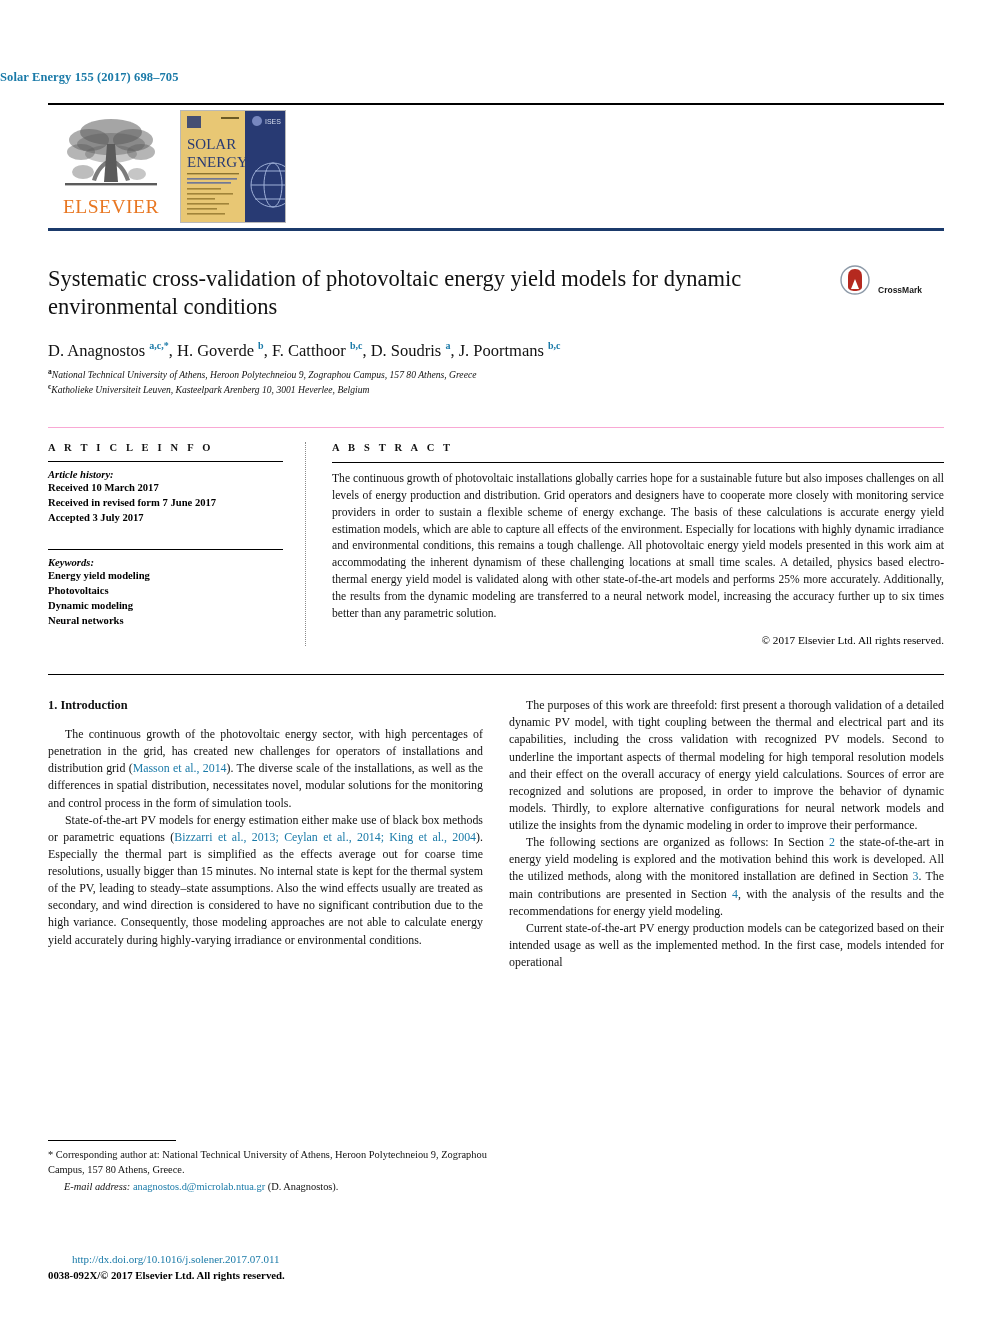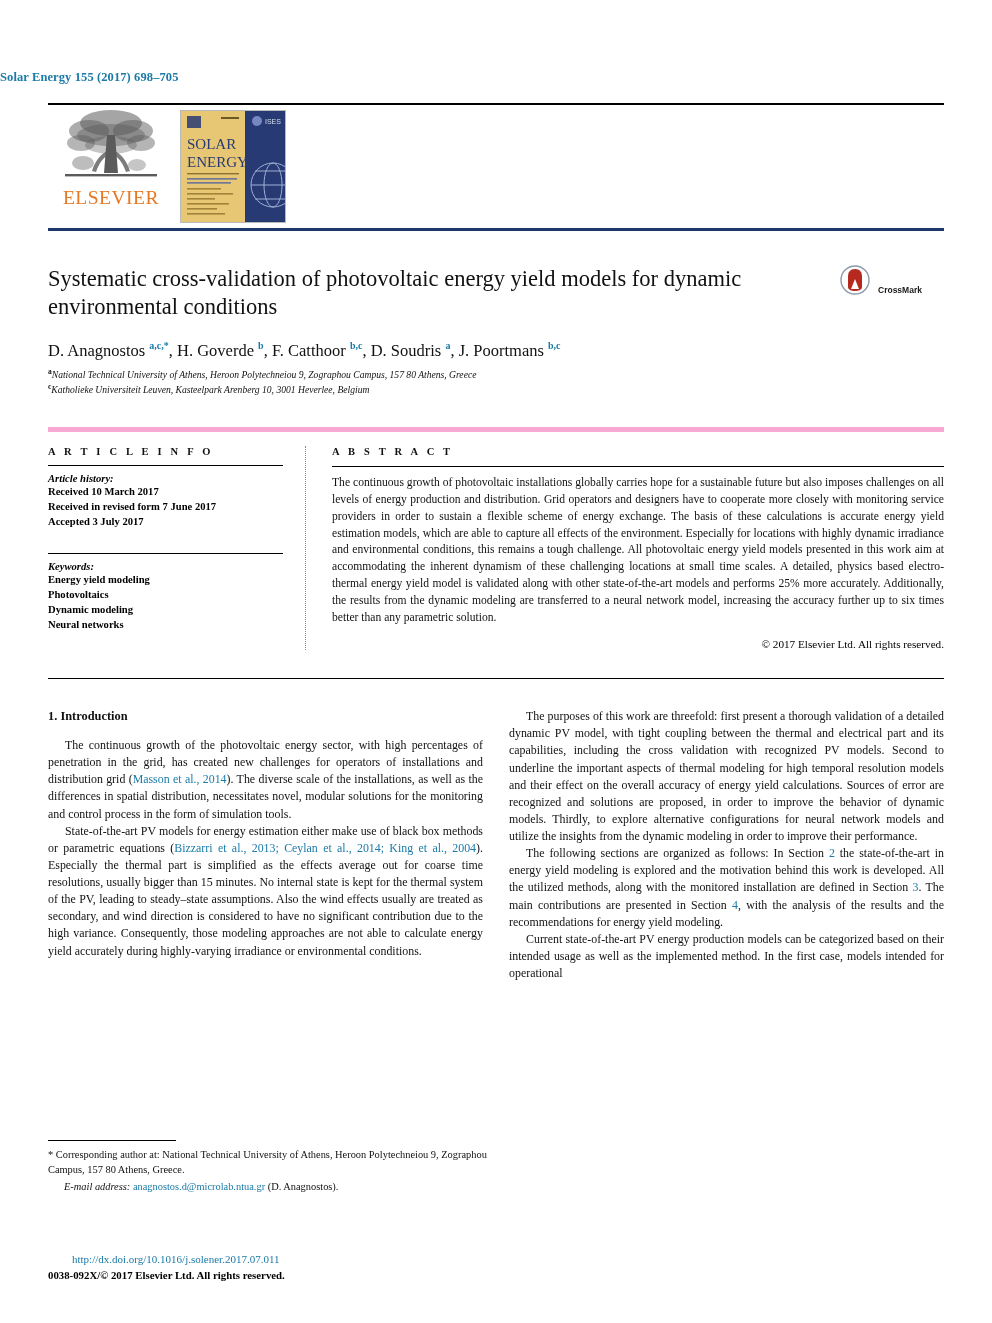--- a/index.html
+++ b/index.html
@@ -42,21 +42,21 @@
     box-sizing: border-box;
     display: flex;
     align-items: stretch;
   }
   .elsevier-logo {
     width: 126px;
     flex: 0 0 126px;
     display: flex;
     flex-direction: column;
     align-items: center;
-    justify-content: flex-start;
+    justify-content: center;
     padding-bottom: 2px;
     box-sizing: border-box;
   }
   .tree-svg { display:block; }
   .elsevier-word {
     font-family: "Liberation Serif", serif;
     font-size: 19.5px;
     letter-spacing: .5px;
     color: #E87722;
     line-height: 1;
@@ -155,21 +155,21 @@
   }
   .affiliations sup {
     font-style: normal;
     font-weight: bold;
     font-size: 7.5px;
   }
 
   
   .info-abstract {
     margin: 30px 48px 0 48px;
-    border-top: 5px solid #f9a8d4;
+    border-top: 1px solid #f9a8d4;
     padding-top: 14px;
     display: flex;
     gap: 0;
   }
   .col-info {
     flex: 0 0 258px;
     padding-right: 22px;
     box-sizing: border-box;
     border-right: 1px dotted #8a8a8a;
   }
@@ -210,21 +210,21 @@
   .copyright {
     font-size: 11.2px;
     text-align: right;
     margin-top: 11px;
   }
 
   
   .body-cols {
     margin: 28px 48px 0 48px;
     border-top: 1px solid #000;
-    padding-top: 29px;
+    padding-top: 22px;
     display: flex;
     gap: 26px;
     height: 420px;
   }
   .bcol {
     flex: 1 1 0;
     font-size: 11.9px;
     line-height: 1.44;
     text-align: justify;
     color: #111;

